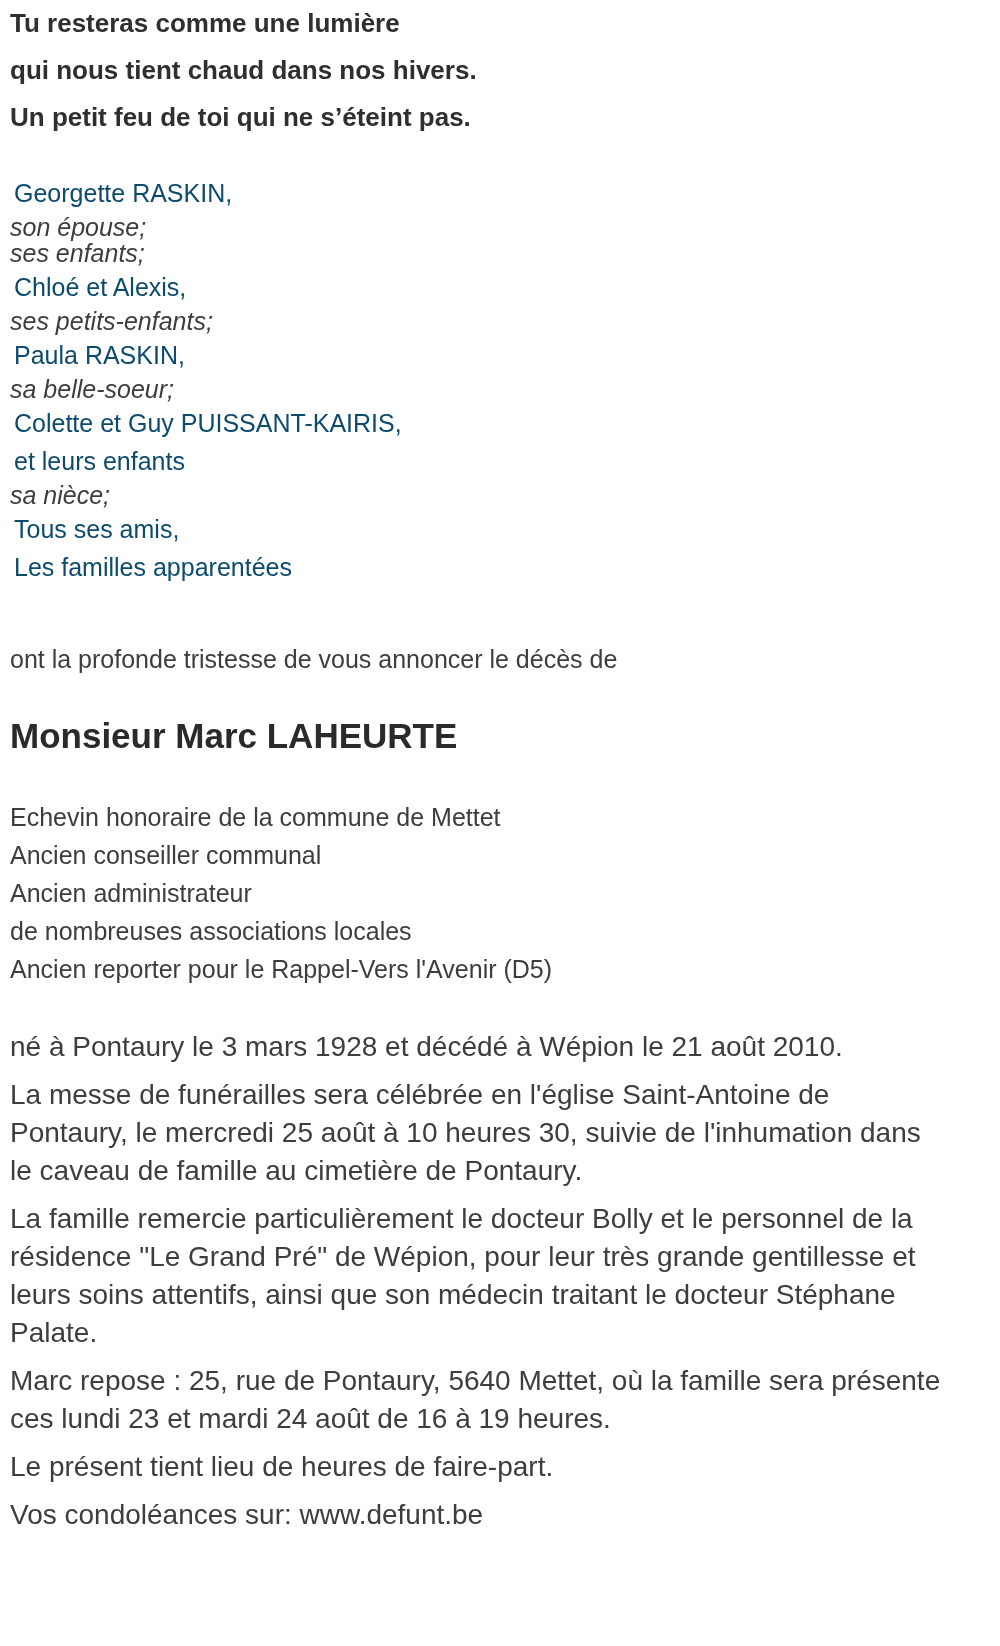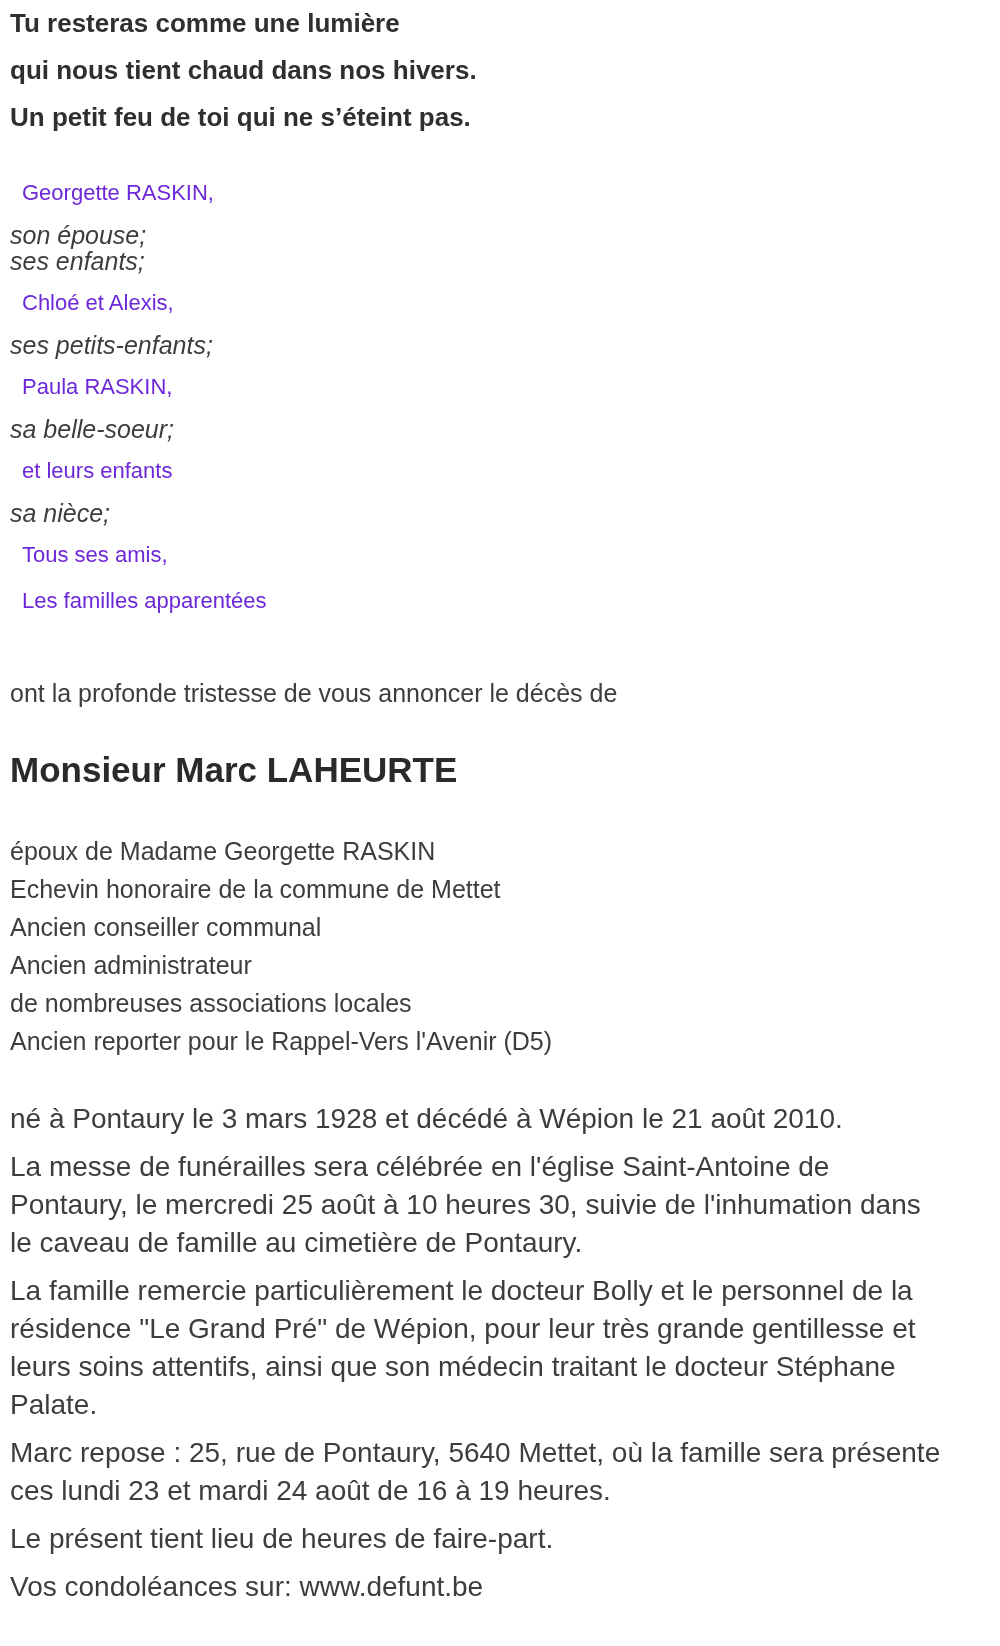--- a/index.html
+++ b/index.html
@@ -32,24 +32,24 @@
   }
 
   
   .mourners {
     margin-top: 44px;
   }
   .mourner {
     margin: 0;
   }
   .mourner .name {
-    margin: 12px;
-    font-size: 22px;
+    margin: 4px;
+    font-size: 25px;
     line-height: 34px;
-    color: #6d28d9;
+    color: #0c4a6e;
   }
   .mourner .relation {
     margin: 0;
     font-size: 25px;
     line-height: 26px;
     font-style: italic;
     text-align: left;
     color: #3d3d3d;
   }
 
@@ -118,37 +118,37 @@
       <p class="name">Chloé et Alexis,</p>
       <p class="relation">ses petits-enfants;</p>
     </div>
 
     <div class="mourner">
       <p class="name">Paula RASKIN,</p>
       <p class="relation">sa belle-soeur;</p>
     </div>
 
     <div class="mourner">
+      <p class="name">Colette et Guy PUISSANT-KAIRIS,</p>
       <p class="name">et leurs enfants</p>
       <p class="relation">sa nièce;</p>
     </div>
 
     <div class="mourner">
       <p class="name">Tous ses amis,</p>
       <p class="name">Les familles apparentées</p>
     </div>
 
   </div>
 
   <p class="announcement">ont la profonde tristesse de vous annoncer le décès de</p>
 
   <h1 class="deceased-name">Monsieur Marc LAHEURTE</h1>
 
   <div class="titles">
-    <p>époux de Madame Georgette RASKIN</p>
     <p>Echevin honoraire de la commune de Mettet</p>
     <p>Ancien conseiller communal</p>
     <p>Ancien administrateur</p>
     <p>de nombreuses associations locales</p>
     <p>Ancien reporter pour le Rappel-Vers l'Avenir (D5)</p>
   </div>
 
   <div class="body-paragraphs">
     <p>né à Pontaury le 3 mars 1928 et décédé à Wépion le 21 août 2010.</p>
     <p>La messe de funérailles sera célébrée en l'église Saint-Antoine de Pontaury, le mercredi 25 août à 10 heures 30, suivie de l'inhumation dans le caveau de famille au cimetière de Pontaury.</p>

